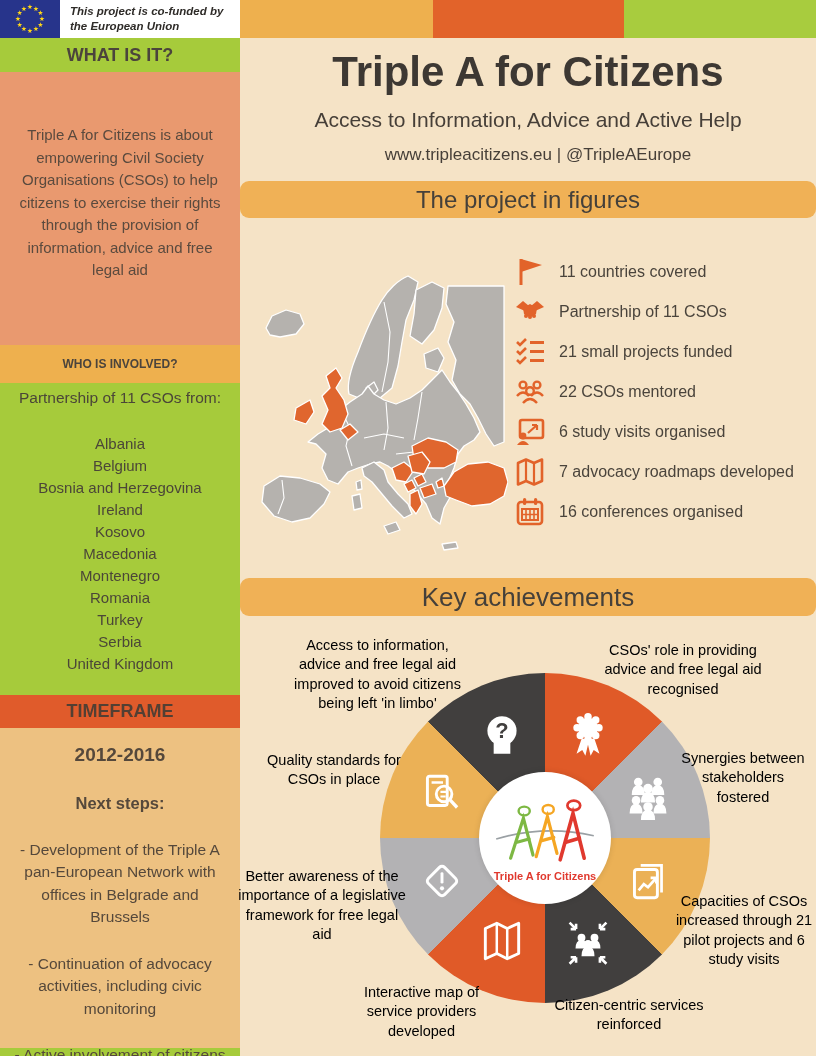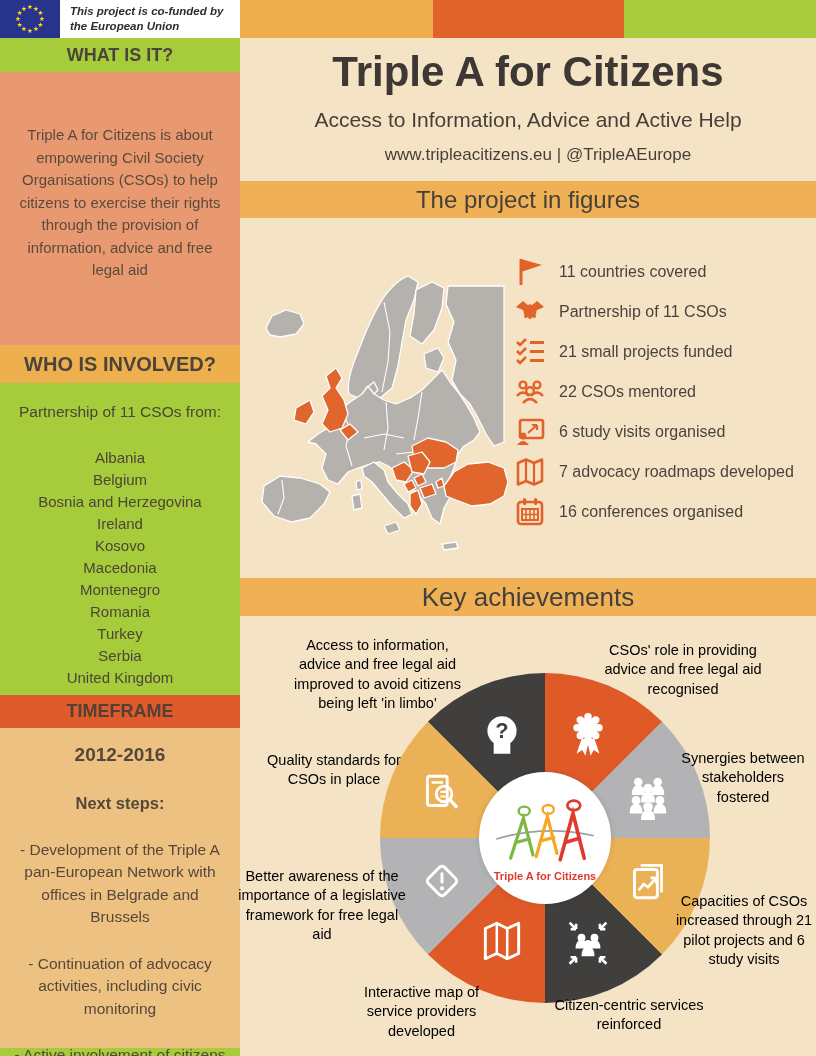--- a/index.html
+++ b/index.html
@@ -12,43 +12,43 @@
   .sidebar{position:absolute;left:0;top:0;width:240px;height:1056px;}
   .eu-box{height:38px;background:#ffffff;display:flex;align-items:stretch;}
   .eu-flag{width:60px;background:#27348b;position:relative;flex:none;}
   .eu-flag span{position:absolute;color:#ffd617;font-size:6.5px;transform:translate(-50%,-50%);}
   .eu-text{font-size:11.5px;font-style:italic;font-weight:bold;color:#2e2b28;
            line-height:1.3;padding:4px 4px 16px 10px;}
   .banner{display:flex;align-items:center;justify-content:center;font-weight:bold;}
   .banner-what{height:34px;background:#a6cb3b;font-size:18px;color:#4b443c;}
   .salmon-sec{height:273px;background:#e9996f;box-sizing:border-box;padding:52px 16px 0;}
   .salmon-sec p{margin:0;font-size:15px;line-height:1.5;text-align:center;color:#5a4a3e;}
-  .banner-who{height:38px;background:#eeb04e;font-size:20px;color:#4b443c;}
-  .green-sec{height:312px;background:#a6cb3b;box-sizing:border-box;padding-top:20px;color:#4b4638;}
+  .banner-who{height:38px;background:#eeb04e;font-size:12px;color:#4b443c;}
+  .green-sec{height:312px;background:#a6cb3b;box-sizing:border-box;padding-top:6px;color:#4b4638;}
   .green-sec .intro{font-size:15.5px;text-align:center;margin:0 0 26px;}
   .country{font-size:15px;line-height:22px;text-align:center;}
   .banner-time{height:33px;background:#e05b2b;font-size:18px;color:#533f33;}
   .tan-sec{height:320px;background:#edc181;box-sizing:border-box;padding:16px 12px 0;color:#55483b;}
   .tan-sec .period{font-size:19px;font-weight:bold;text-align:center;margin:0 0 28px;}
   .tan-sec .nextlbl{font-size:16.5px;font-weight:bold;text-align:center;margin:0 0 26px;}
   .tan-sec .step{font-size:15.5px;line-height:1.45;text-align:center;margin:0 0 24px;}
   .green-strip{height:8px;background:#a6cb3b;}
 
   
   .strip{position:absolute;left:240px;top:0;height:38px;display:flex;}
   .strip .b1{width:193px;background:#eeb04e;}
   .strip .b2{width:191px;background:#e2632a;}
   .strip .b3{width:192px;background:#a8cc3e;}
 
   
   .title{left:240px;top:48px;width:576px;font-size:42px;font-weight:bold;color:#3d3833;}
   .subtitle{left:240px;top:108px;width:576px;font-size:21px;color:#463f38;}
   .contact{left:250px;top:145px;width:576px;font-size:17px;color:#463f38;}
   .sec-banner{left:240px;width:576px;background:#f0b156;display:flex;align-items:center;
-              justify-content:center;color:#45403a;}
+              justify-content:center;color:#45403a;border-radius:9px;}
   .fig-banner{top:181px;height:37px;font-size:24px;}
   .ach-banner{top:578px;height:38px;font-size:26px;}
 
   
   .map-wrap{left:246px;top:242px;width:262px;height:318px;}
   .fig-list{left:514px;top:252px;width:300px;}
   .fig-row{display:flex;align-items:center;height:40px;}
   .fig-ic{width:32px;height:32px;margin-right:13px;flex:none;}
   .fig-lb{font-size:16px;color:#4a443c;}
 

